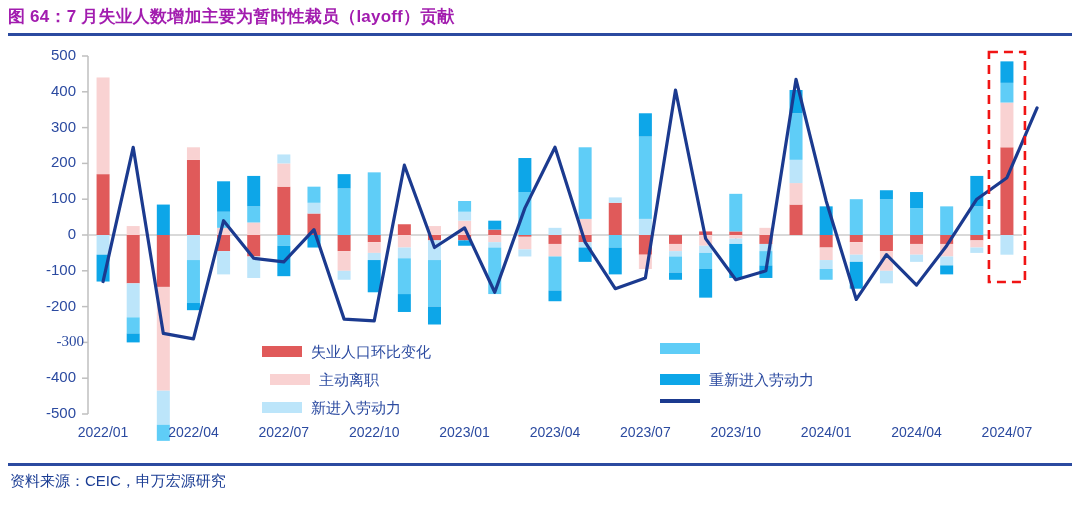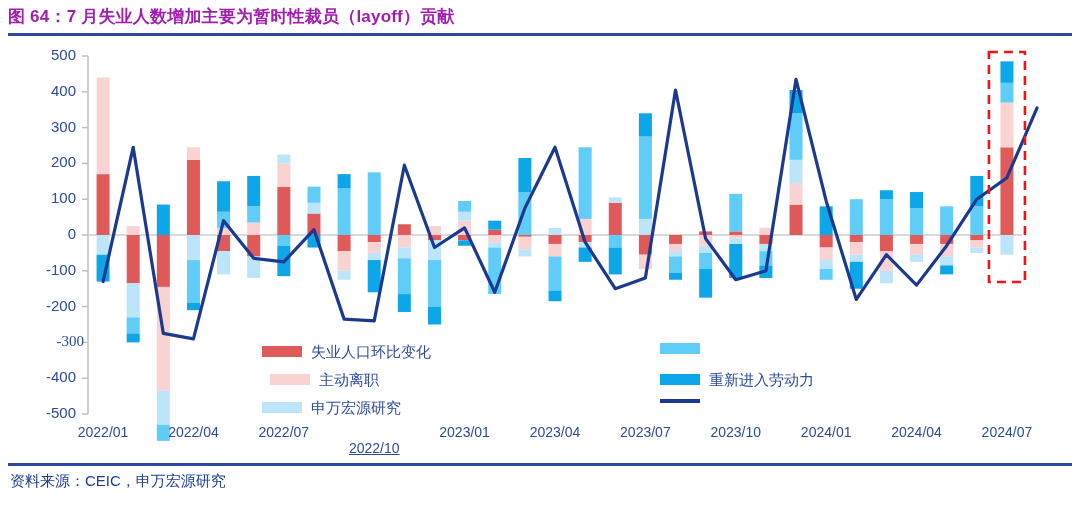--- a/index.html
+++ b/index.html
@@ -314,41 +314,41 @@
         <div class="ytick" style="left: 14px; top: 262.8px;">-100</div>
         <div class="ytick" style="left: 14px; top: 298.6px;">-200</div>
         <div class="ytick" style="left: 22px; top: 334.4px; font-family: Liberation Serif, serif;">-300</div>
         <div class="ytick" style="left: 14px; top: 370.2px;">-400</div>
         <div class="ytick" style="left: 14px; top: 406px;">-500</div>
       </div>
     <div id="xtick-layer">
         <div class="xtick" style="left: 58.0645px; top: 424px;">2022/01</div>
         <div class="xtick" style="left: 148.452px; top: 424px;">2022/04</div>
         <div class="xtick" style="left: 238.839px; top: 424px;">2022/07</div>
-        <div class="xtick" style="left: 329.226px; top: 440px; text-decoration: underline;">2022/10</div>
+        <div class="xtick" style="left: 329.226px; top: 424px;">2022/10</div>
         <div class="xtick" style="left: 419.613px; top: 424px;">2023/01</div>
         <div class="xtick" style="left: 510px; top: 424px;">2023/04</div>
         <div class="xtick" style="left: 600.387px; top: 424px;">2023/07</div>
         <div class="xtick" style="left: 690.774px; top: 424px;">2023/10</div>
         <div class="xtick" style="left: 781.161px; top: 424px;">2024/01</div>
         <div class="xtick" style="left: 871.548px; top: 424px;">2024/04</div>
         <div class="xtick" style="left: 961.935px; top: 424px;">2024/07</div>
       </div>
     <div class="legend" id="legend-layer">
         <div class="leg-row" style="left: 262px; top: 343px;">
           <span class="leg-sw" style="background: rgb(224, 90, 90);"></span>
           <span class="leg-txt">失业人口环比变化</span>
         </div>
         <div class="leg-row" style="left: 254px; top: 371px; margin-left: 16px;">
           <span class="leg-sw" style="background: rgb(249, 210, 210);"></span>
           <span class="leg-txt">主动离职</span>
         </div>
         <div class="leg-row" style="left: 262px; top: 399px;">
           <span class="leg-sw" style="background: rgb(188, 229, 250);"></span>
-          <span class="leg-txt">申万宏源研究</span>
+          <span class="leg-txt">新进入劳动力</span>
         </div>
         <div class="leg-row" style="left: 660px; top: 343px;">
           <span class="leg-sw" style="background: rgb(95, 205, 247);"></span>
         </div>
         <div class="leg-row" style="left: 660px; top: 371px;">
           <span class="leg-sw" style="background: rgb(13, 166, 232);"></span>
           <span class="leg-txt">重新进入劳动力</span>
         </div>
         <div class="leg-row" style="left: 660px; top: 399px;">
           <span class="leg-line" style="background: rgb(27, 58, 143);"></span>

